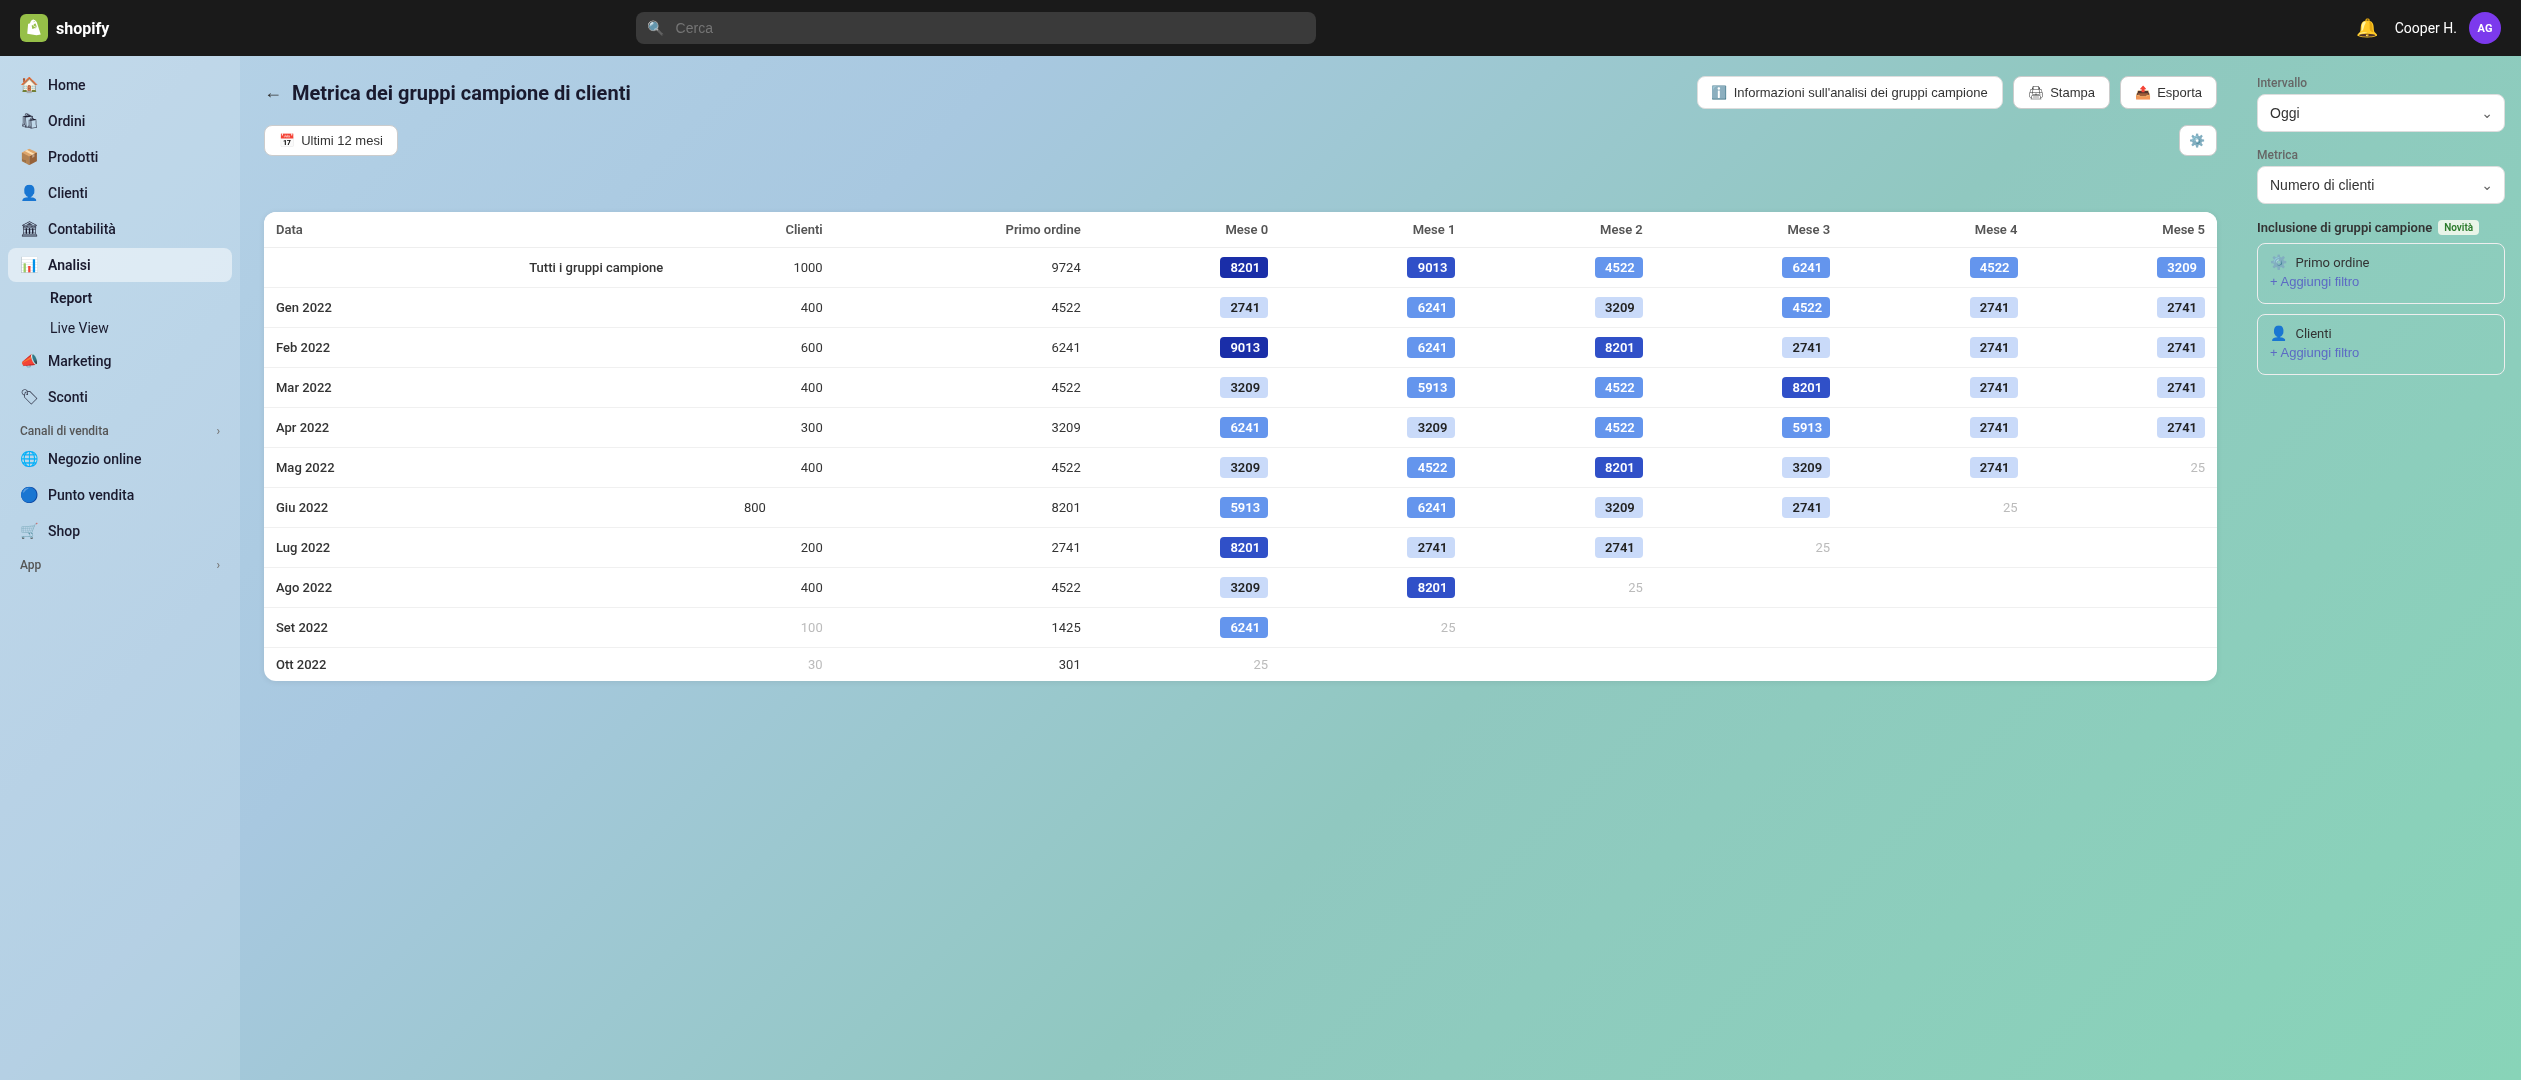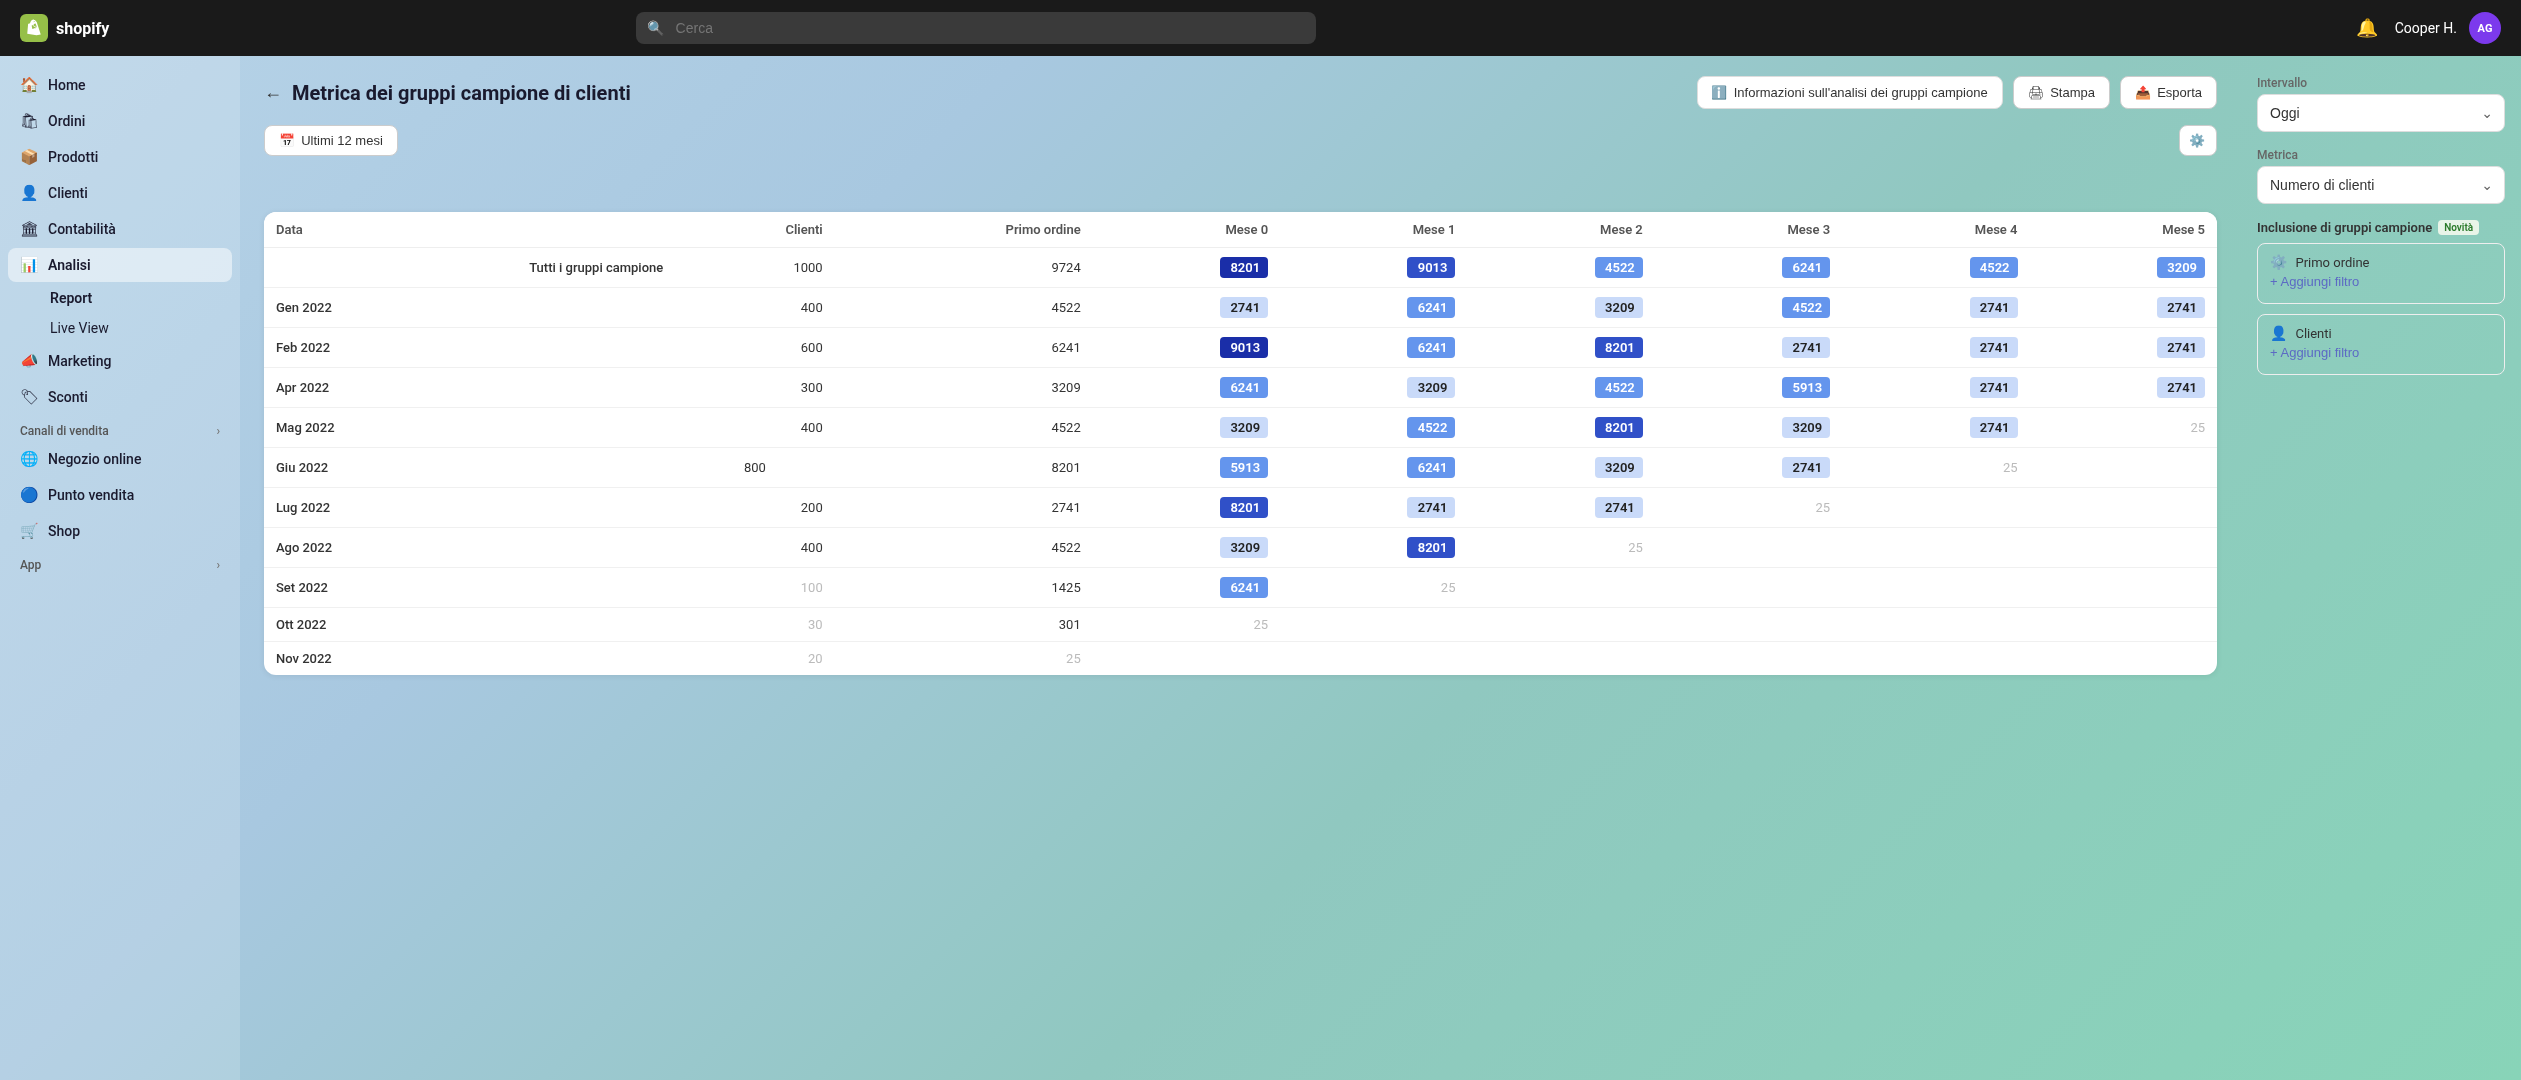--- a/index.html
+++ b/index.html
@@ -567,20 +567,43 @@
         <span style="display:inline-block;background:rgba(100,149,237,0.35);color:#222;padding:3px 8px;border-radius:4px;font-weight:600;min-width:48px;text-align:right;">2741</span>
       </td>
               <td style="text-align:right;">
         <span style="display:inline-block;background:rgba(100,149,237,0.35);color:#222;padding:3px 8px;border-radius:4px;font-weight:600;min-width:48px;text-align:right;">2741</span>
       </td>
               <td style="text-align:right;">
         <span style="display:inline-block;background:rgba(100,149,237,0.35);color:#222;padding:3px 8px;border-radius:4px;font-weight:600;min-width:48px;text-align:right;">2741</span>
       </td>
             </tr>
             <tr>
+              <td style="text-align:left;">Mar 2022</td>
+              <td style="text-align:right;">400</td>
+              <td style="text-align:right;">4522</td>
+              <td style="text-align:right;">
+        <span style="display:inline-block;background:rgba(100,149,237,0.35);color:#222;padding:3px 8px;border-radius:4px;font-weight:600;min-width:48px;text-align:right;">3209</span>
+      </td>
+              <td style="text-align:right;">
+        <span style="display:inline-block;background:#6495ed;color:white;padding:3px 8px;border-radius:4px;font-weight:600;min-width:48px;text-align:right;">5913</span>
+      </td>
+              <td style="text-align:right;">
+        <span style="display:inline-block;background:#6495ed;color:white;padding:3px 8px;border-radius:4px;font-weight:600;min-width:48px;text-align:right;">4522</span>
+      </td>
+              <td style="text-align:right;">
+        <span style="display:inline-block;background:#3050c8;color:white;padding:3px 8px;border-radius:4px;font-weight:600;min-width:48px;text-align:right;">8201</span>
+      </td>
+              <td style="text-align:right;">
+        <span style="display:inline-block;background:rgba(100,149,237,0.35);color:#222;padding:3px 8px;border-radius:4px;font-weight:600;min-width:48px;text-align:right;">2741</span>
+      </td>
+              <td style="text-align:right;">
+        <span style="display:inline-block;background:rgba(100,149,237,0.35);color:#222;padding:3px 8px;border-radius:4px;font-weight:600;min-width:48px;text-align:right;">2741</span>
+      </td>
+            </tr>
+            <tr>
               <td style="text-align:left;">Apr 2022</td>
               <td style="text-align:right;">300</td>
               <td style="text-align:right;">3209</td>
               <td style="text-align:right;">
         <span style="display:inline-block;background:#6495ed;color:white;padding:3px 8px;border-radius:4px;font-weight:600;min-width:48px;text-align:right;">6241</span>
       </td>
               <td style="text-align:right;">
         <span style="display:inline-block;background:rgba(100,149,237,0.35);color:#222;padding:3px 8px;border-radius:4px;font-weight:600;min-width:48px;text-align:right;">3209</span>
       </td>
               <td style="text-align:right;">
@@ -679,31 +702,20 @@
               <td style="text-align:right;"></td>
               <td style="text-align:right;"></td>
               <td style="text-align:right;"></td>
               <td style="text-align:right;"></td>
             </tr>
             <tr>
               <td style="text-align:left;">Ott 2022</td>
               <td style="text-align:right;color:#bbb;">30</td>
               <td style="text-align:right;">301</td>
               <td style="text-align:right;color:#bbb;">25</td>
-              <td style="text-align:right;"></td>
-              <td style="text-align:right;"></td>
-              <td style="text-align:right;"></td>
-              <td style="text-align:right;"></td>
-              <td style="text-align:right;"></td>
-            </tr>
-            <tr>
-              <td style="text-align:left;">Nov 2022</td>
-              <td style="text-align:right;color:#bbb;">20</td>
-              <td style="text-align:right;color:#bbb;">25</td>
-              <td style="text-align:right;"></td>
               <td style="text-align:right;"></td>
               <td style="text-align:right;"></td>
               <td style="text-align:right;"></td>
               <td style="text-align:right;"></td>
               <td style="text-align:right;"></td>
             </tr>
           </tbody>
       </table>
     </div>
   </div>

